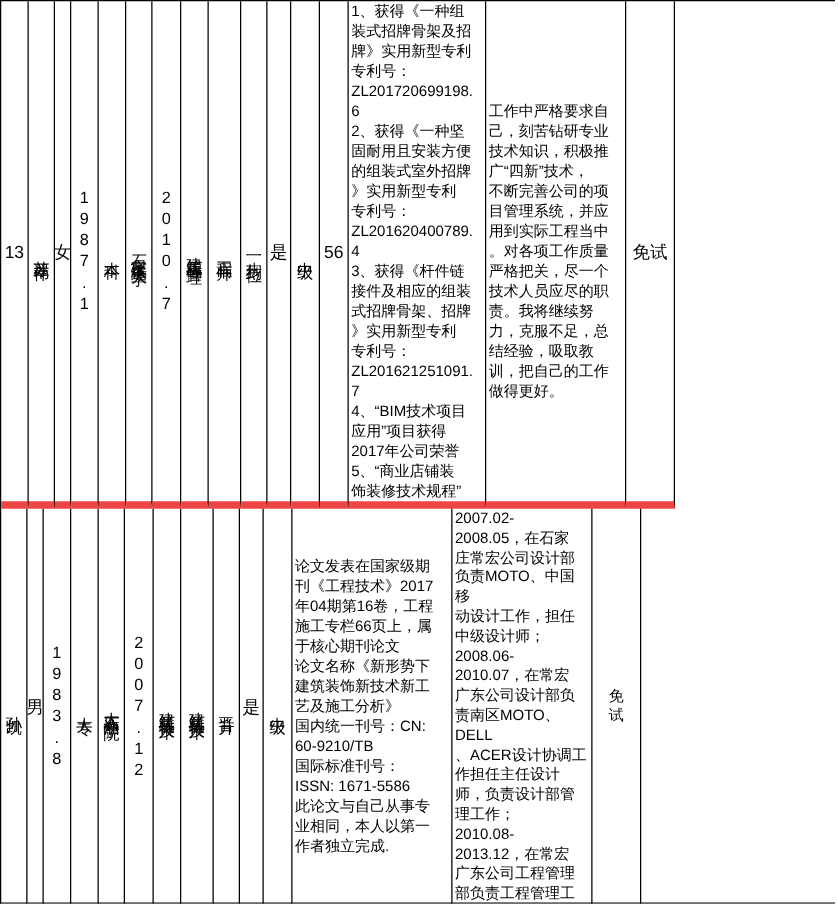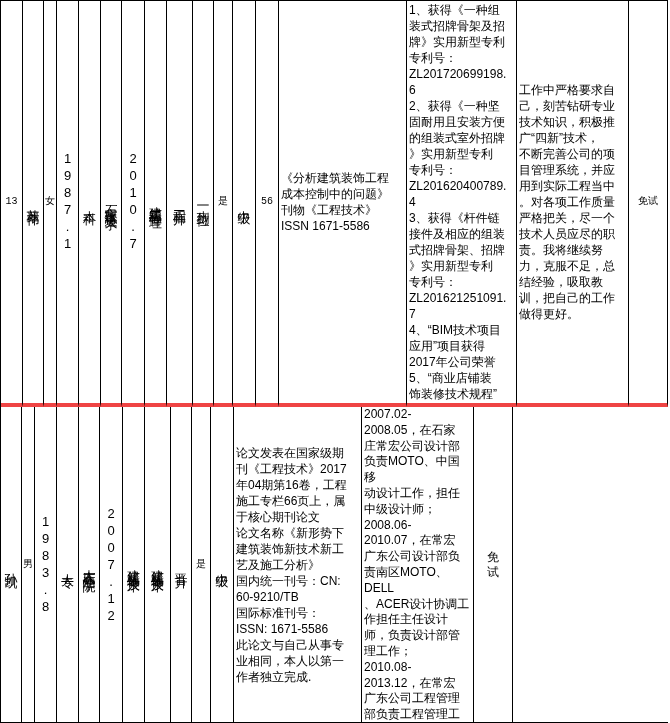--- a/index.html
+++ b/index.html
@@ -7,34 +7,34 @@
   .tbl{
     width:668px;height:723px;box-sizing:border-box;
     border-left:1px solid #000;border-top:1px solid #000;border-bottom:1px solid #000;
     display:flex;flex-direction:column;background:#fff;
   }
   .row{display:flex;box-sizing:border-box;flex:0 0 auto;}
   .row-13{height:406px;}
   .row-14{height:316px;}
   .cell{
     box-sizing:border-box;flex:0 0 auto;
-    border-right:1px solid #000;border-bottom:4px solid #ef4444;
+    border-right:1px solid #000;border-bottom:6px solid #ef4444;
     display:flex;align-items:center;justify-content:center;
     overflow:hidden;position:relative;
   }
   .row-14 .cell{border-bottom:none;}
   
   .c-index{width:22px;} .c-name{width:21px;} .c-gender{width:13px;}
   .c-birth{width:22px;} .c-edu{width:22px;} .c-school{width:21px;}
   .c-grad{width:23px;} .c-major{width:22px;} .c-title{width:26px;}
   .c-promo{width:21px;} .c-qual{width:19px;} .c-rank{width:23px;}
   .c-score{width:23px;} .c-paper{width:128px;} .c-patents{width:110px;}
   .c-work{width:112px;} .c-exempt{width:39px;}
   
-  .ht{font-size:10px;line-height:1;white-space:nowrap;font-family:Liberation Mono, monospace;}
+  .ht{font-size:14px;line-height:1;white-space:nowrap;}
   
   .vt{
     writing-mode:vertical-lr;text-orientation:upright;
     font-size:13px;line-height:1;letter-spacing:2px;white-space:nowrap;
   }
   
   .ml{
     font-size:12px;line-height:16px;white-space:pre-line;
     width:100%;box-sizing:border-box;padding:0 2px;
   }
@@ -85,26 +85,20 @@
       <span class="vt">一步到位</span>
     </div>
     <div class="cell c-qual">
       <span class="ht">是</span>
     </div>
     <div class="cell c-rank">
       <span class="vt">中级</span>
     </div>
     <div class="cell c-score">
       <span class="ht">56</span>
-    </div>
-    <div class="cell c-paper">
-      <div class="ml ctr">《分析建筑装饰工程
-成本控制中的问题》
-刊物《工程技术》
-ISSN 1671-5586</div>
     </div>
     <div class="cell c-patents">
       <div class="ml left">1、获得《一种组
 装式招牌骨架及招
 牌》实用新型专利
 专利号：
 ZL201720699198.
 6
 2、获得《一种坚
 固耐用且安装方便

